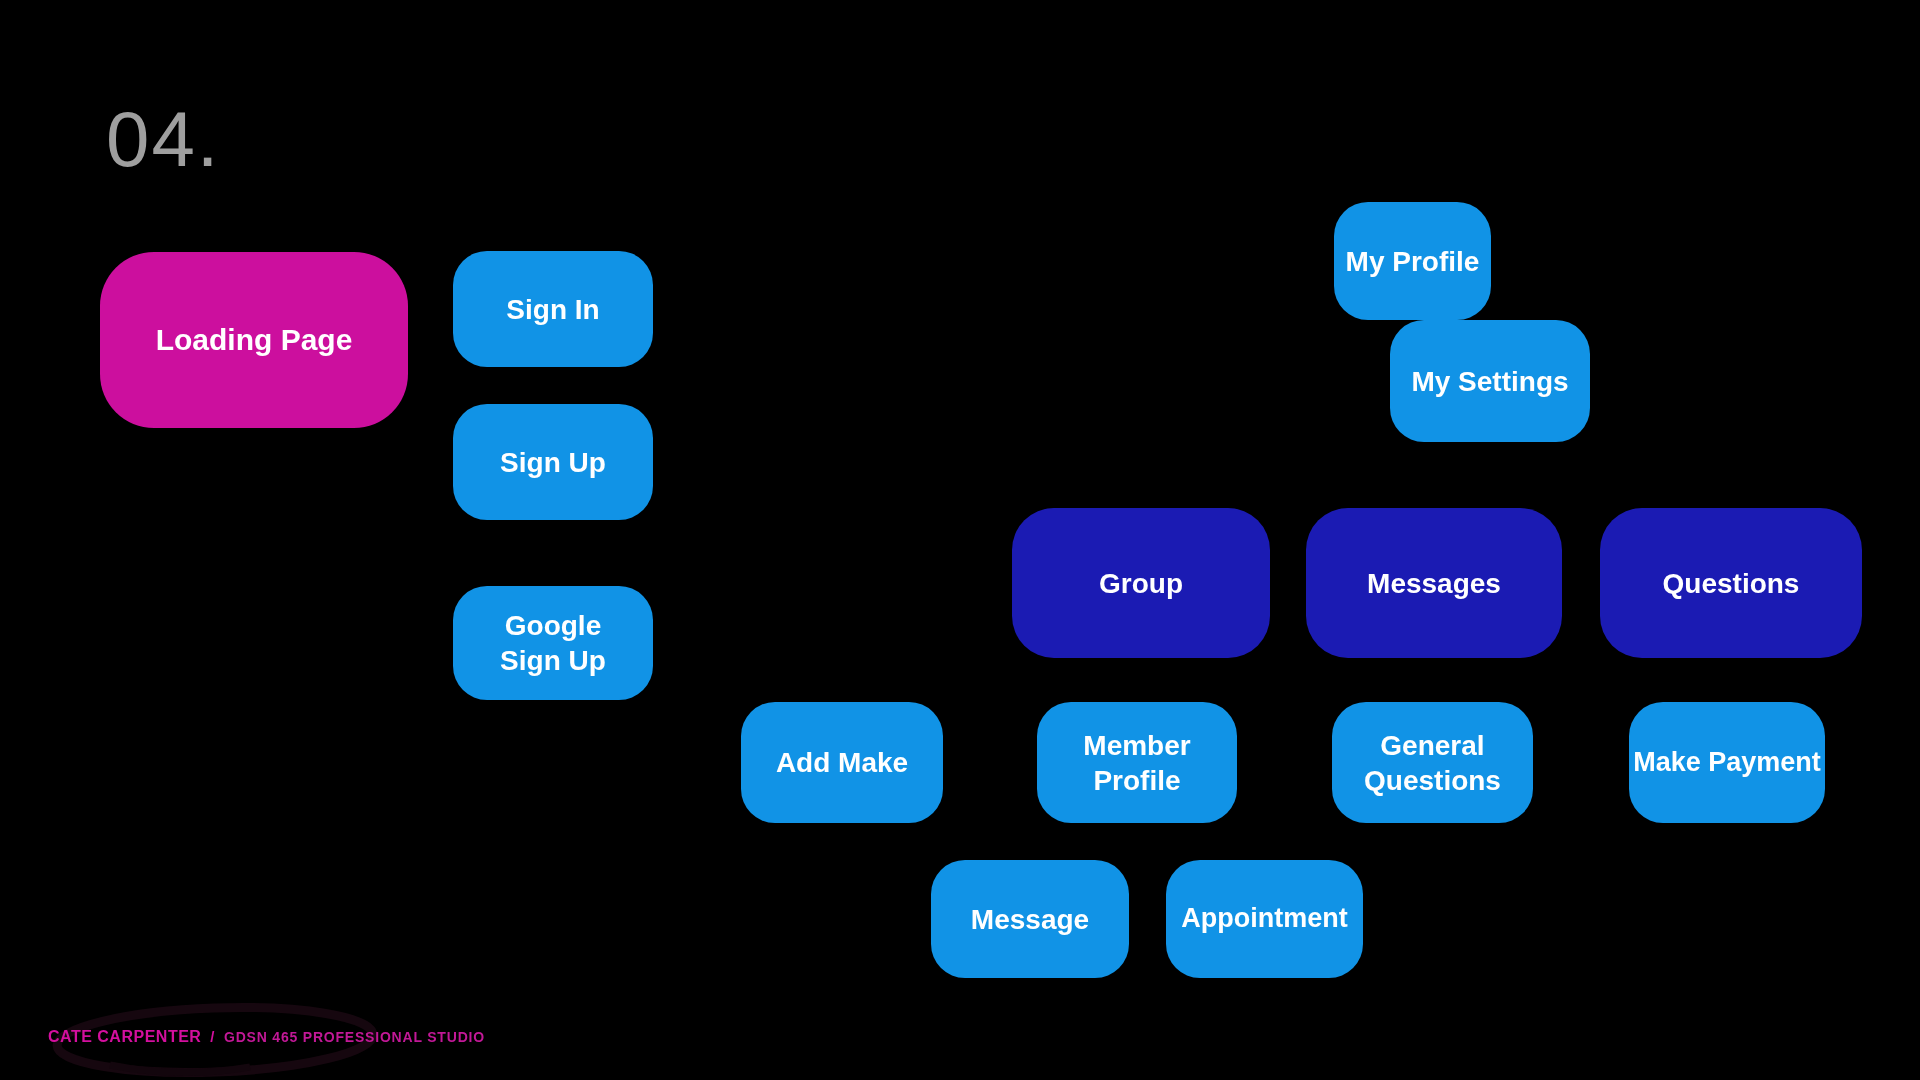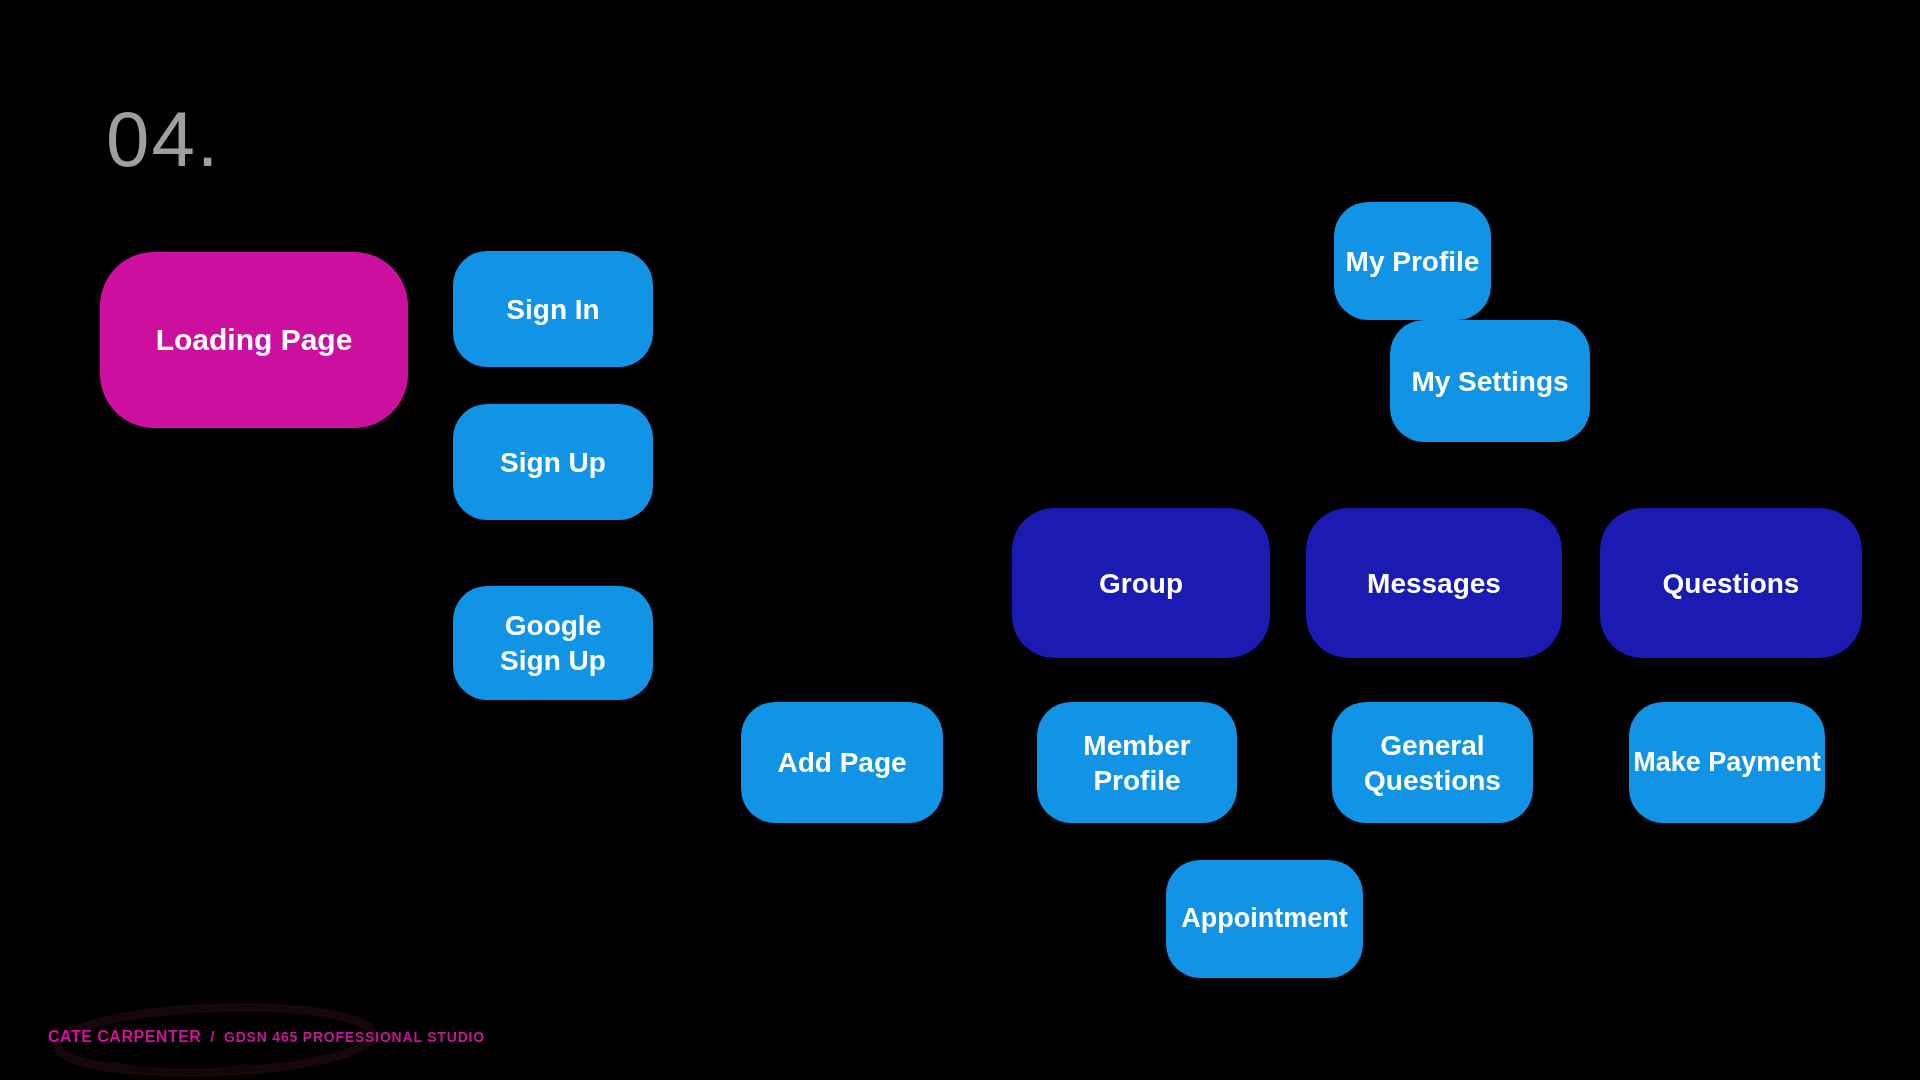--- a/index.html
+++ b/index.html
@@ -102,30 +102,31 @@
 
   <div class="node blue" style="left:1390px; top:320px; width:200px; height:122px;">My Settings</div>
 
 
   <div class="node navy" style="left:1012px; top:508px; width:258px; height:150px;">Group</div>
 
   <div class="node navy" style="left:1306px; top:508px; width:256px; height:150px;">Messages</div>
 
   <div class="node navy" style="left:1600px; top:508px; width:262px; height:150px;">Questions</div>
 
-  <div class="node blue" style="left:741px; top:702px; width:202px; height:121px;">Add Page</div>
+  <div class="node blue" style="left:741px; top:702px; width:202px; height:121px;">Add Make</div>
 
   <div class="node blue" style="left:1037px; top:702px; width:200px; height:121px;">Member
 Profile</div>
 
   <div class="node blue" style="left:1332px; top:702px; width:201px; height:121px;">General
 Questions</div>
 
   <div class="node blue" style="left:1629px; top:702px; width:196px; height:121px; font-size:27px;">Make Payment</div>
 
+  <div class="node blue" style="left:931px; top:860px; width:198px; height:118px;">Message</div>
 
   <div class="node blue" style="left:1166px; top:860px; width:197px; height:118px; font-size:27px;">Appointment</div>
 
   <svg class="scribble" width="420" height="85" viewBox="0 0 420 85">
     <ellipse cx="175" cy="45" rx="158" ry="32" fill="none" stroke="#1A0912" stroke-width="9" transform="rotate(-2 175 45)"></ellipse>
     <path d="M70 70 Q 140 84 210 72" fill="none" stroke="#170810" stroke-width="7"></path>
   </svg>
 
   <div class="footer">
     <span class="author">CATE CARPENTER</span>

